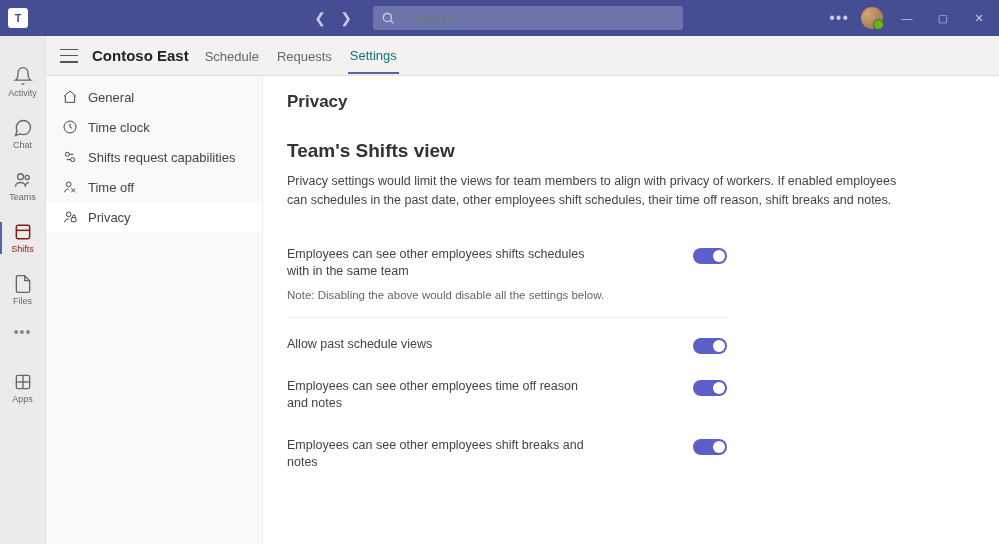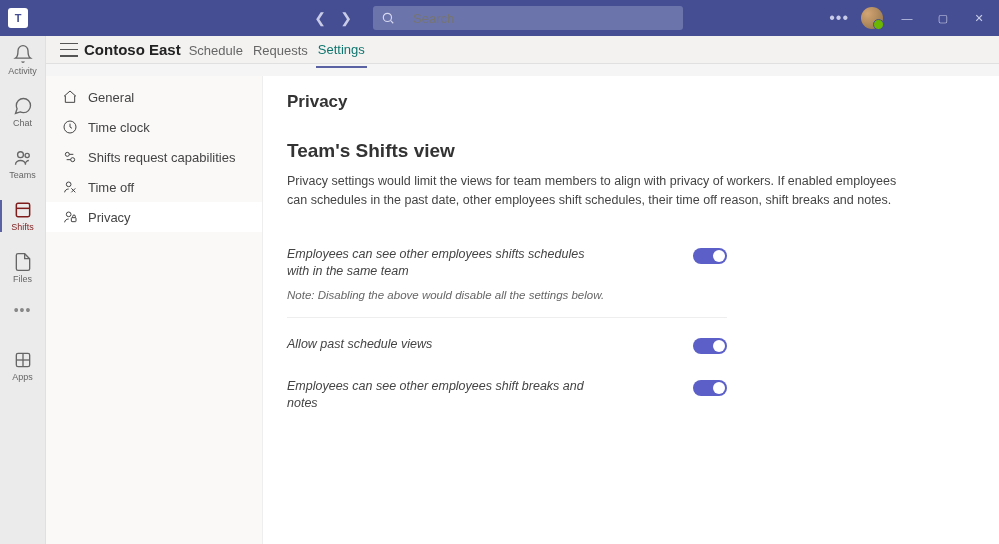--- a/index.html
+++ b/index.html
@@ -14,54 +14,54 @@
   .search-box { flex: 0 0 310px; height: 24px; background: #6c74ac; border-radius: 3px; display:flex; align-items:center; padding:0 8px; gap:18px; color:#d6d9ef; cursor:text; margin-left:8px;}
   .search-box svg { width:14px; height:14px; }
   .search-box input { background:transparent; border:none; outline:none; color:#d6d9ef; font-size:13px; flex:1; }
   .titlebar .right { margin-left:auto; display:flex; align-items:center; gap:12px; }
   .titlebar .dots { color:#c8cce8; font-size:16px; letter-spacing:1px; cursor:pointer;}
   .avatar { width:22px; height:22px; border-radius:50%; background: radial-gradient(circle at 30% 30%, #d4a574, #8b6f47); position:relative; cursor:pointer; }
   .avatar::after { content:""; position:absolute; bottom:-1px; right:-1px; width:9px; height:9px; background:#6bb700; border:1.5px solid #454e92; border-radius:50%; }
   .win-btn { width:24px; height:24px; display:flex; align-items:center; justify-content:center; color:#c8cce8; cursor:pointer; font-size:11px;}
   
   
-  .app-rail { position:absolute; left:0; top:36px; bottom:0; width:46px; background:#ebebeb; border-right:1px solid #e0e0e0; display:flex; flex-direction:column; align-items:center; padding-top:0; gap:4px; }
+  .app-rail { position:absolute; left:0; top:36px; bottom:0; width:46px; background:#ebebeb; border-right:1px solid #e0e0e0; display:flex; flex-direction:column; align-items:center; padding-top:22px; gap:4px; }
   .rail-item { width:46px; height:48px; display:flex; flex-direction:column; align-items:center; justify-content:center; gap:2px; color:#666; cursor:pointer; position:relative;}
   .rail-item.active { color:#7f1d1d; }
   .rail-item.active::before { content:""; position:absolute; left:0; top:8px; bottom:8px; width:2px; background:#5b62a3; }
   .rail-item svg { width:20px; height:20px; }
   .rail-item .label { font-size:9px; }
   .rail-more { color:#888; font-size:14px; letter-spacing:1px; margin:6px 0; cursor:pointer;}
   .rail-bottom { margin-top:14px;text-align:center; }
   
   
-  .page-header { position:absolute; left:46px; right:0; top:36px; height:28px; background:#f3f2f1; border-bottom:1px solid #e0e0e0; display:flex; align-items:center; padding:0 14px; gap:6px; }
+  .page-header { position:absolute; left:46px; right:0; top:36px; height:40px; background:#f3f2f1; border-bottom:1px solid #e0e0e0; display:flex; align-items:center; padding:0 14px; gap:14px; }
   .burger { width:18px; height:14px; cursor:pointer; display:flex; flex-direction:column; justify-content:space-between;}
   .burger span{ height:1.5px; background:#555;}
   .team-name { font-weight:700; font-size:15px; color:#222; }
   .tab { font-size:13px; color:#666; cursor:pointer; padding:11px 2px 9px 2px; }
   .tab.active { color:#0f766e; border-bottom:2px solid #5b62a3; }
   
   
   .body-area { position:absolute; left:46px; right:0; top:76px; bottom:0; display:flex; background:#faf9f8;justify-content:flex-end; }
   .settings-nav { width:216px; background:#faf9f8; padding-top:6px; }
   .snav-item { display:flex; align-items:center; gap:10px; padding:7px 16px; color:#444; font-size:13px; cursor:pointer;}
   .snav-item.active { background:#fff; }
   .snav-item svg { width:16px; height:16px; flex-shrink:0; }
   
   .content { flex:1; background:#fff; padding:16px 28px 20px 24px; overflow:auto; border-left:1px solid #eee;}
   .content h1 { font-size:17px; font-weight:700; margin-bottom:28px; }
   .section-title { font-size:19px; font-weight:700; margin-bottom:10px; }
   .section-desc { font-size:12.5px; color:#444; line-height:1.5; max-width:620px; margin-bottom:24px;}
   
-  .setting-row { display:flex; align-items:flex-start; justify-content:space-between; max-width:440px; padding:12px 0; gap:42px;font-style:italic;}
+  .setting-row { display:flex; align-items:flex-start; justify-content:space-between; max-width:440px; padding:12px 0; gap:42px;}
   .setting-label { font-size:12.5px; color:#444; line-height:1.4; max-width:300px;}
   .toggle { width:34px; height:16px; background:#5b5fc7; border-radius:8px; position:relative; cursor:pointer; flex-shrink:0; margin-top:2px;}
   .toggle::after { content:""; position:absolute; right:2px; top:2px; width:12px; height:12px; background:#fff; border-radius:50%; }
-  .note { font-size:11.5px; color:#666; margin-top:-4px; margin-bottom:16px;font-style:italic; }
+  .note { font-size:11.5px; color:#666; margin-top:-4px; margin-bottom:16px; }
   .divider { border:none; border-top:1px solid #eee; max-width:440px; margin:10px 0 6px 0;}
 </style>
 </head>
 <body>
 
 <div class="titlebar">
   <div class="app-icon">T</div>
   <div class="spacer-left"></div>
   <div class="nav-arrows">
     <div class="arrow">❮</div>
@@ -198,17 +198,21 @@
       <div class="toggle"></div>
     </div>
     <div class="note">Note: Disabling the above would disable all the settings below.</div>
     <hr class="divider">
 
     <div class="setting-row">
       <div class="setting-label">Allow past schedule views</div>
       <div class="toggle"></div>
     </div>
     <div class="setting-row">
+      <div class="setting-label">Employees can see other employees time off reason and notes</div>
+      <div class="toggle"></div>
+    </div>
+    <div class="setting-row">
       <div class="setting-label">Employees can see other employees shift breaks and notes</div>
       <div class="toggle"></div>
     </div>
   </div>
 </div>
 
 </body></html>

